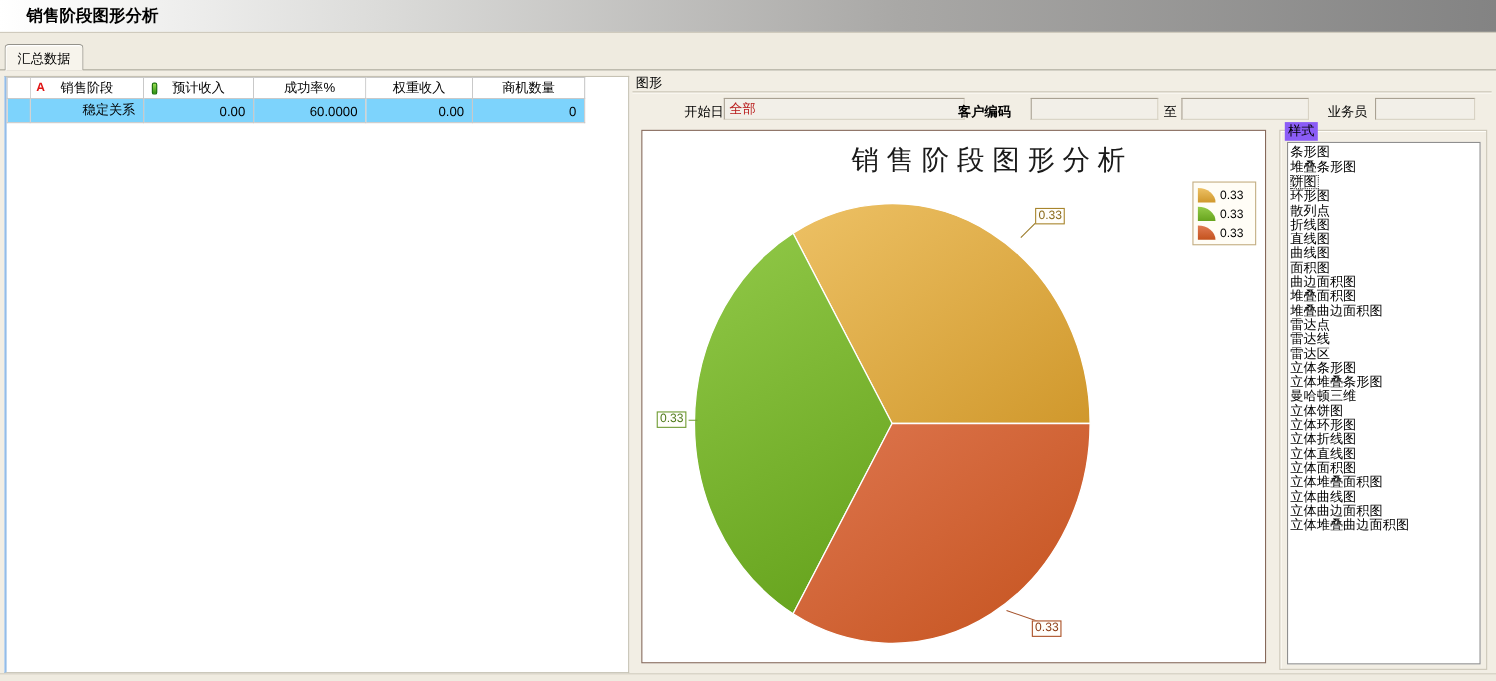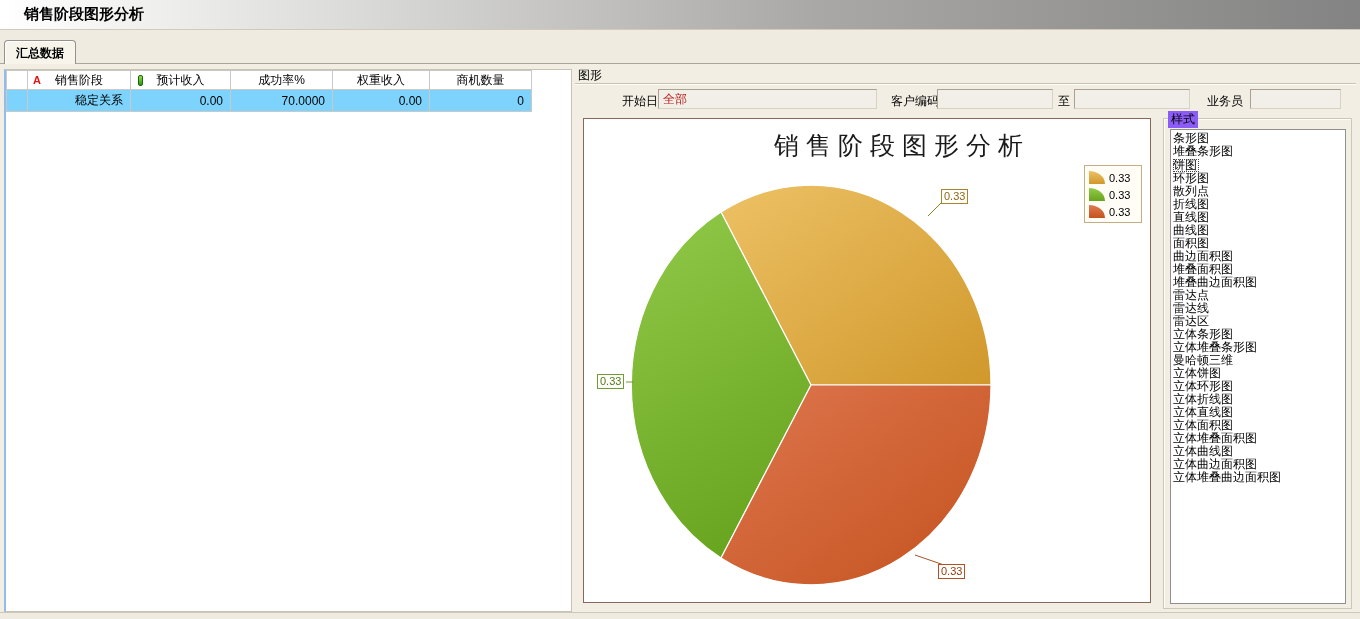--- a/index.html
+++ b/index.html
@@ -10,21 +10,21 @@
   
   .titlebar { height:30px;
     background:linear-gradient(to right,#ffffff 0%,#dcdcda 25%,#a9a8a6 60%,#838383 100%);
     border-bottom:1px solid #cfcabd; display:flex; align-items:center; }
   .titlebar .ttl { font-size:15px; font-weight:bold; padding-left:24px; }
 
   
   .tabstrip { height:33px; position:relative; background:#efebe0; }
   .tab { position:absolute; left:4px; top:10px; height:24px; padding:4px 11px 0 11px;
     background:#f7f4ec; border:1px solid #94928a; border-bottom:none;
-    border-radius:4px 4px 0 0; font-weight:bold; z-index:3;
+    border-radius:4px 4px 0 0; font-weight:normal; z-index:3;
     box-shadow:inset 1px 1px 0 #ffffff; }
   .content { position:relative; height:549px; background:#f2eee4;
     border-top:1px solid #a8a698; }
 
   
   .grid-panel { position:absolute; left:4px; top:5px; width:568px; height:543px;
     background:#fff; border:1px solid #c6c2b4; border-left:2px solid #93bce8; }
   table.grid { border-collapse:collapse; table-layout:fixed; }
   table.grid th, table.grid td { border:1px solid #c9c9c9; overflow:hidden;
     white-space:nowrap; font-weight:normal; }
@@ -125,35 +125,35 @@
           <span>预计收入</span>
         </th>
         <th><span>成功率%</span></th>
         <th><span>权重收入</span></th>
         <th><span>商机数量</span></th>
       </tr>
       <tr class="row-alt">
         <td class="rowind"></td>
         <td class="stage">稳定关系</td>
         <td>0.00</td>
-        <td>70.0000</td>
+        <td>60.0000</td>
         <td>0.00</td>
         <td>0</td>
       </tr>
     </tbody>
       </table>
   </div>
 
   <div class="graph-panel">
     <span class="group-caption">图形</span>
     <div class="group-sep"></div>
 
     <span class="flt-label" style="left:47px;">开始日期</span>
     <input class="flt-field" style="left: 83px; width: 219px;" readonly="" value="全部">
-    <span class="flt-label" style="left:316px;">客户编码</span>
+    <span class="flt-label" style="left:296px;font-weight:bold;">客户编码</span>
     <input class="flt-field" style="left: 362px; width: 116px;" readonly="" value="">
     <span class="flt-label" style="left:483px;">至</span>
     <input class="flt-field" style="left: 499px; width: 116px;" readonly="" value="">
     <span class="flt-label" style="left:632px;">业务员</span>
     <input class="flt-field" style="left: 675px; width: 91px;" readonly="" value="">
 
     <div class="chart-box">
       <svg class="pie-svg" width="568" height="485" viewBox="0 0 568 485">
         <defs>
           <linearGradient id="g0" x1="0" y1="0" x2="1" y2="1">

